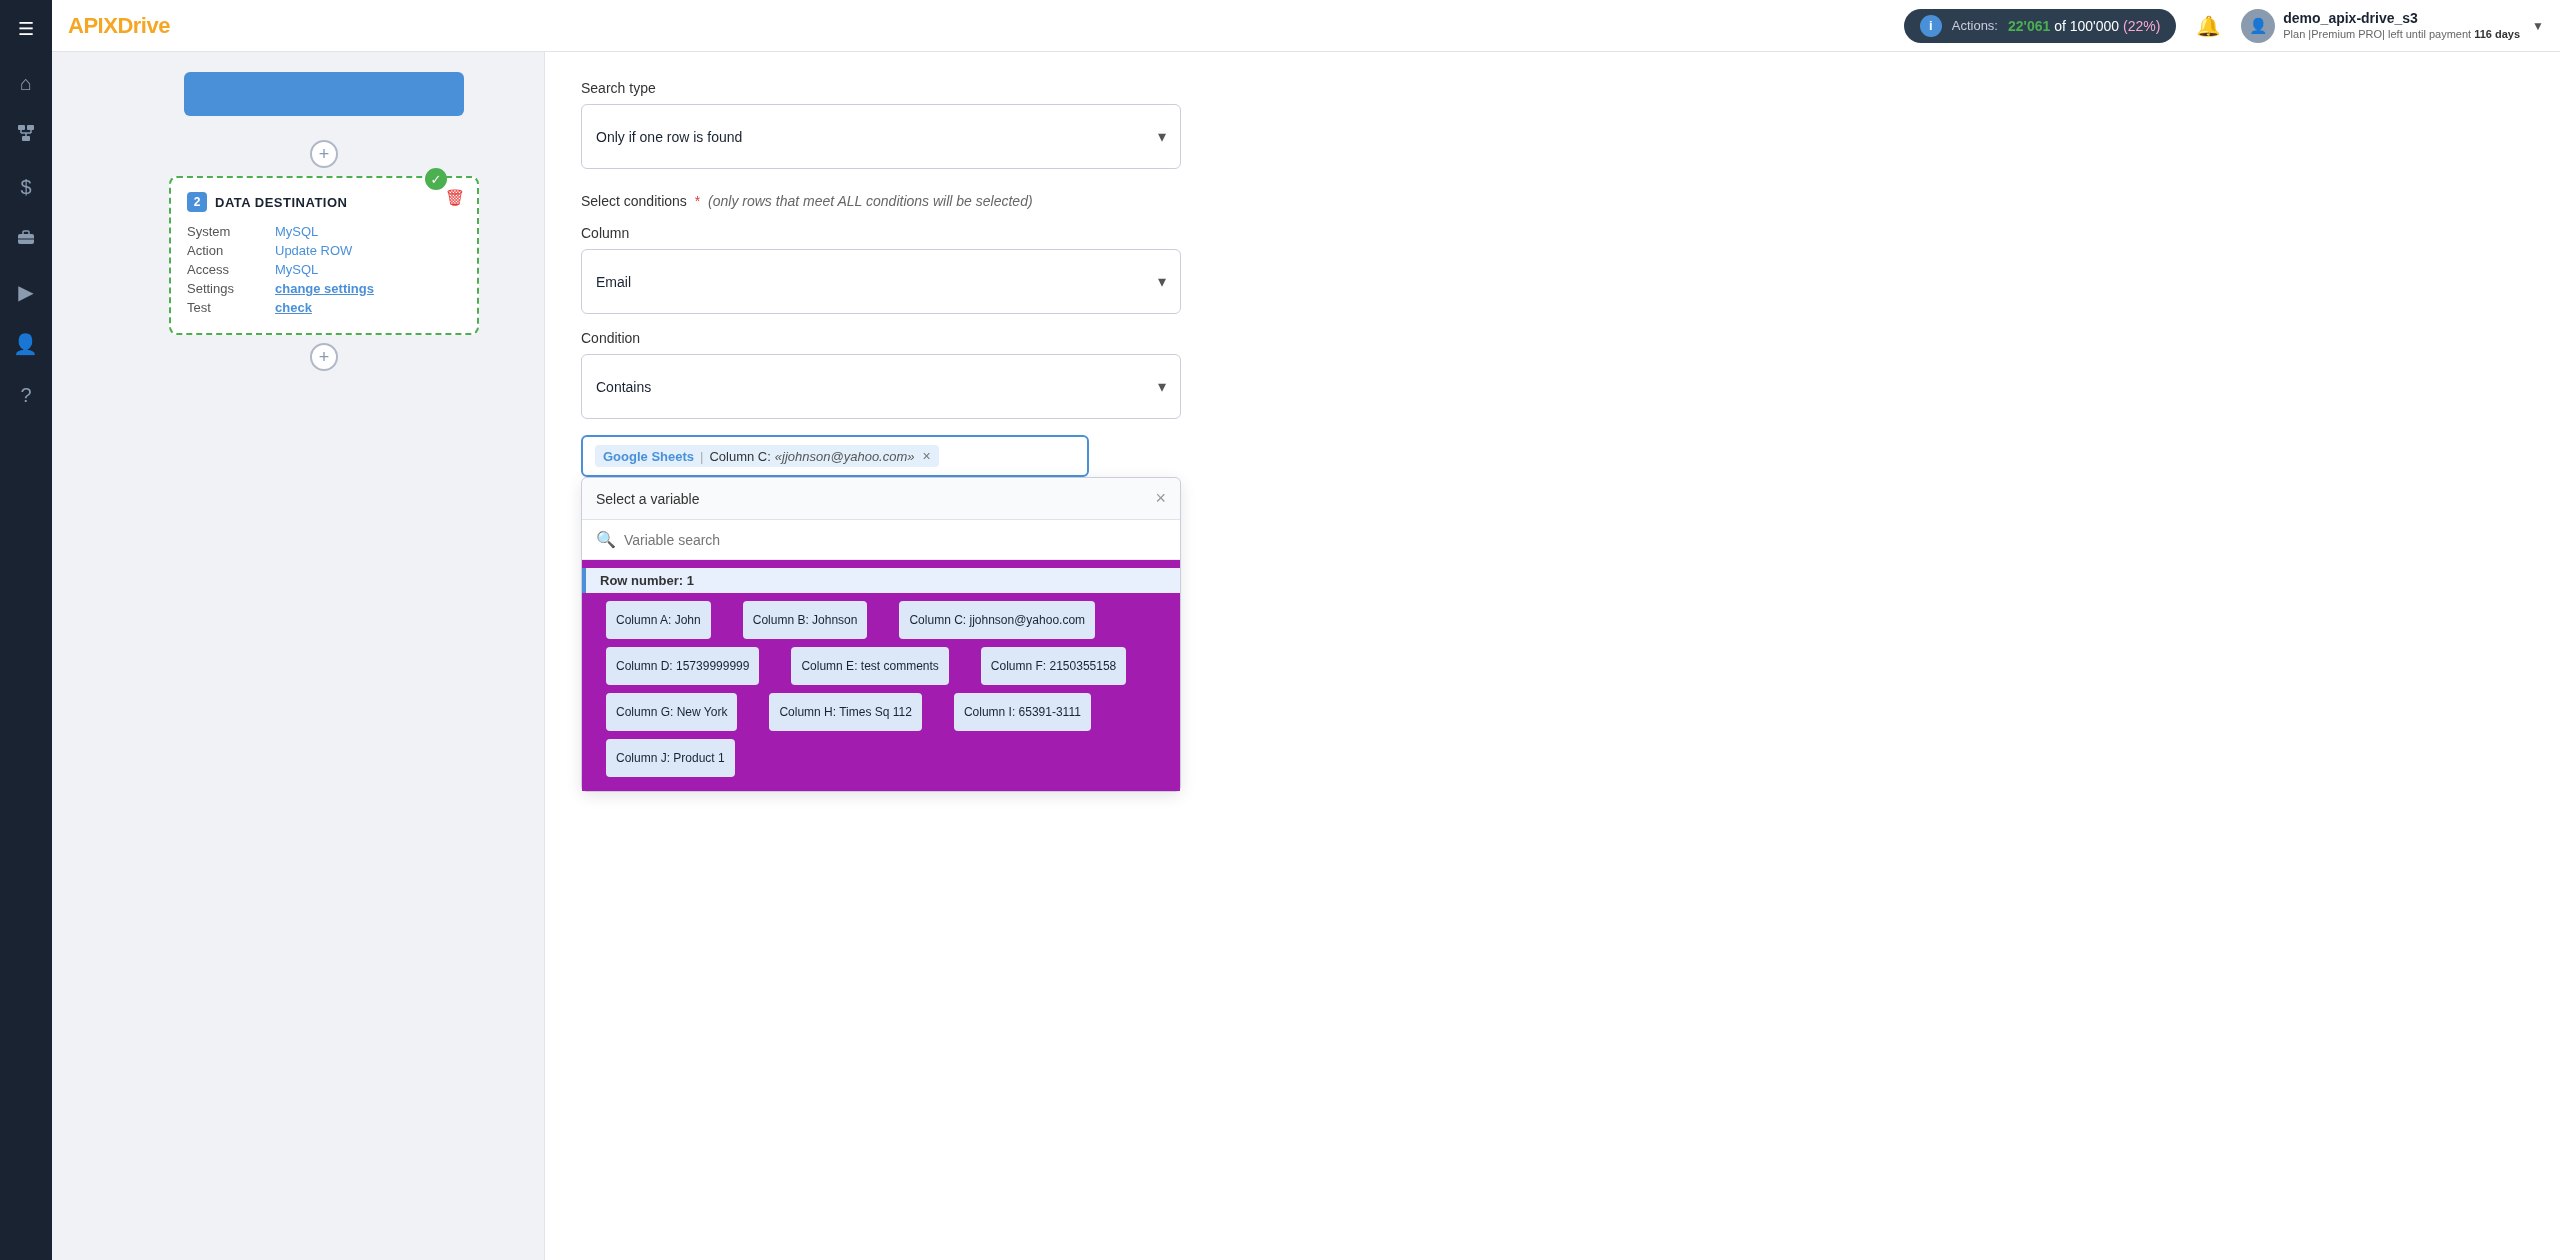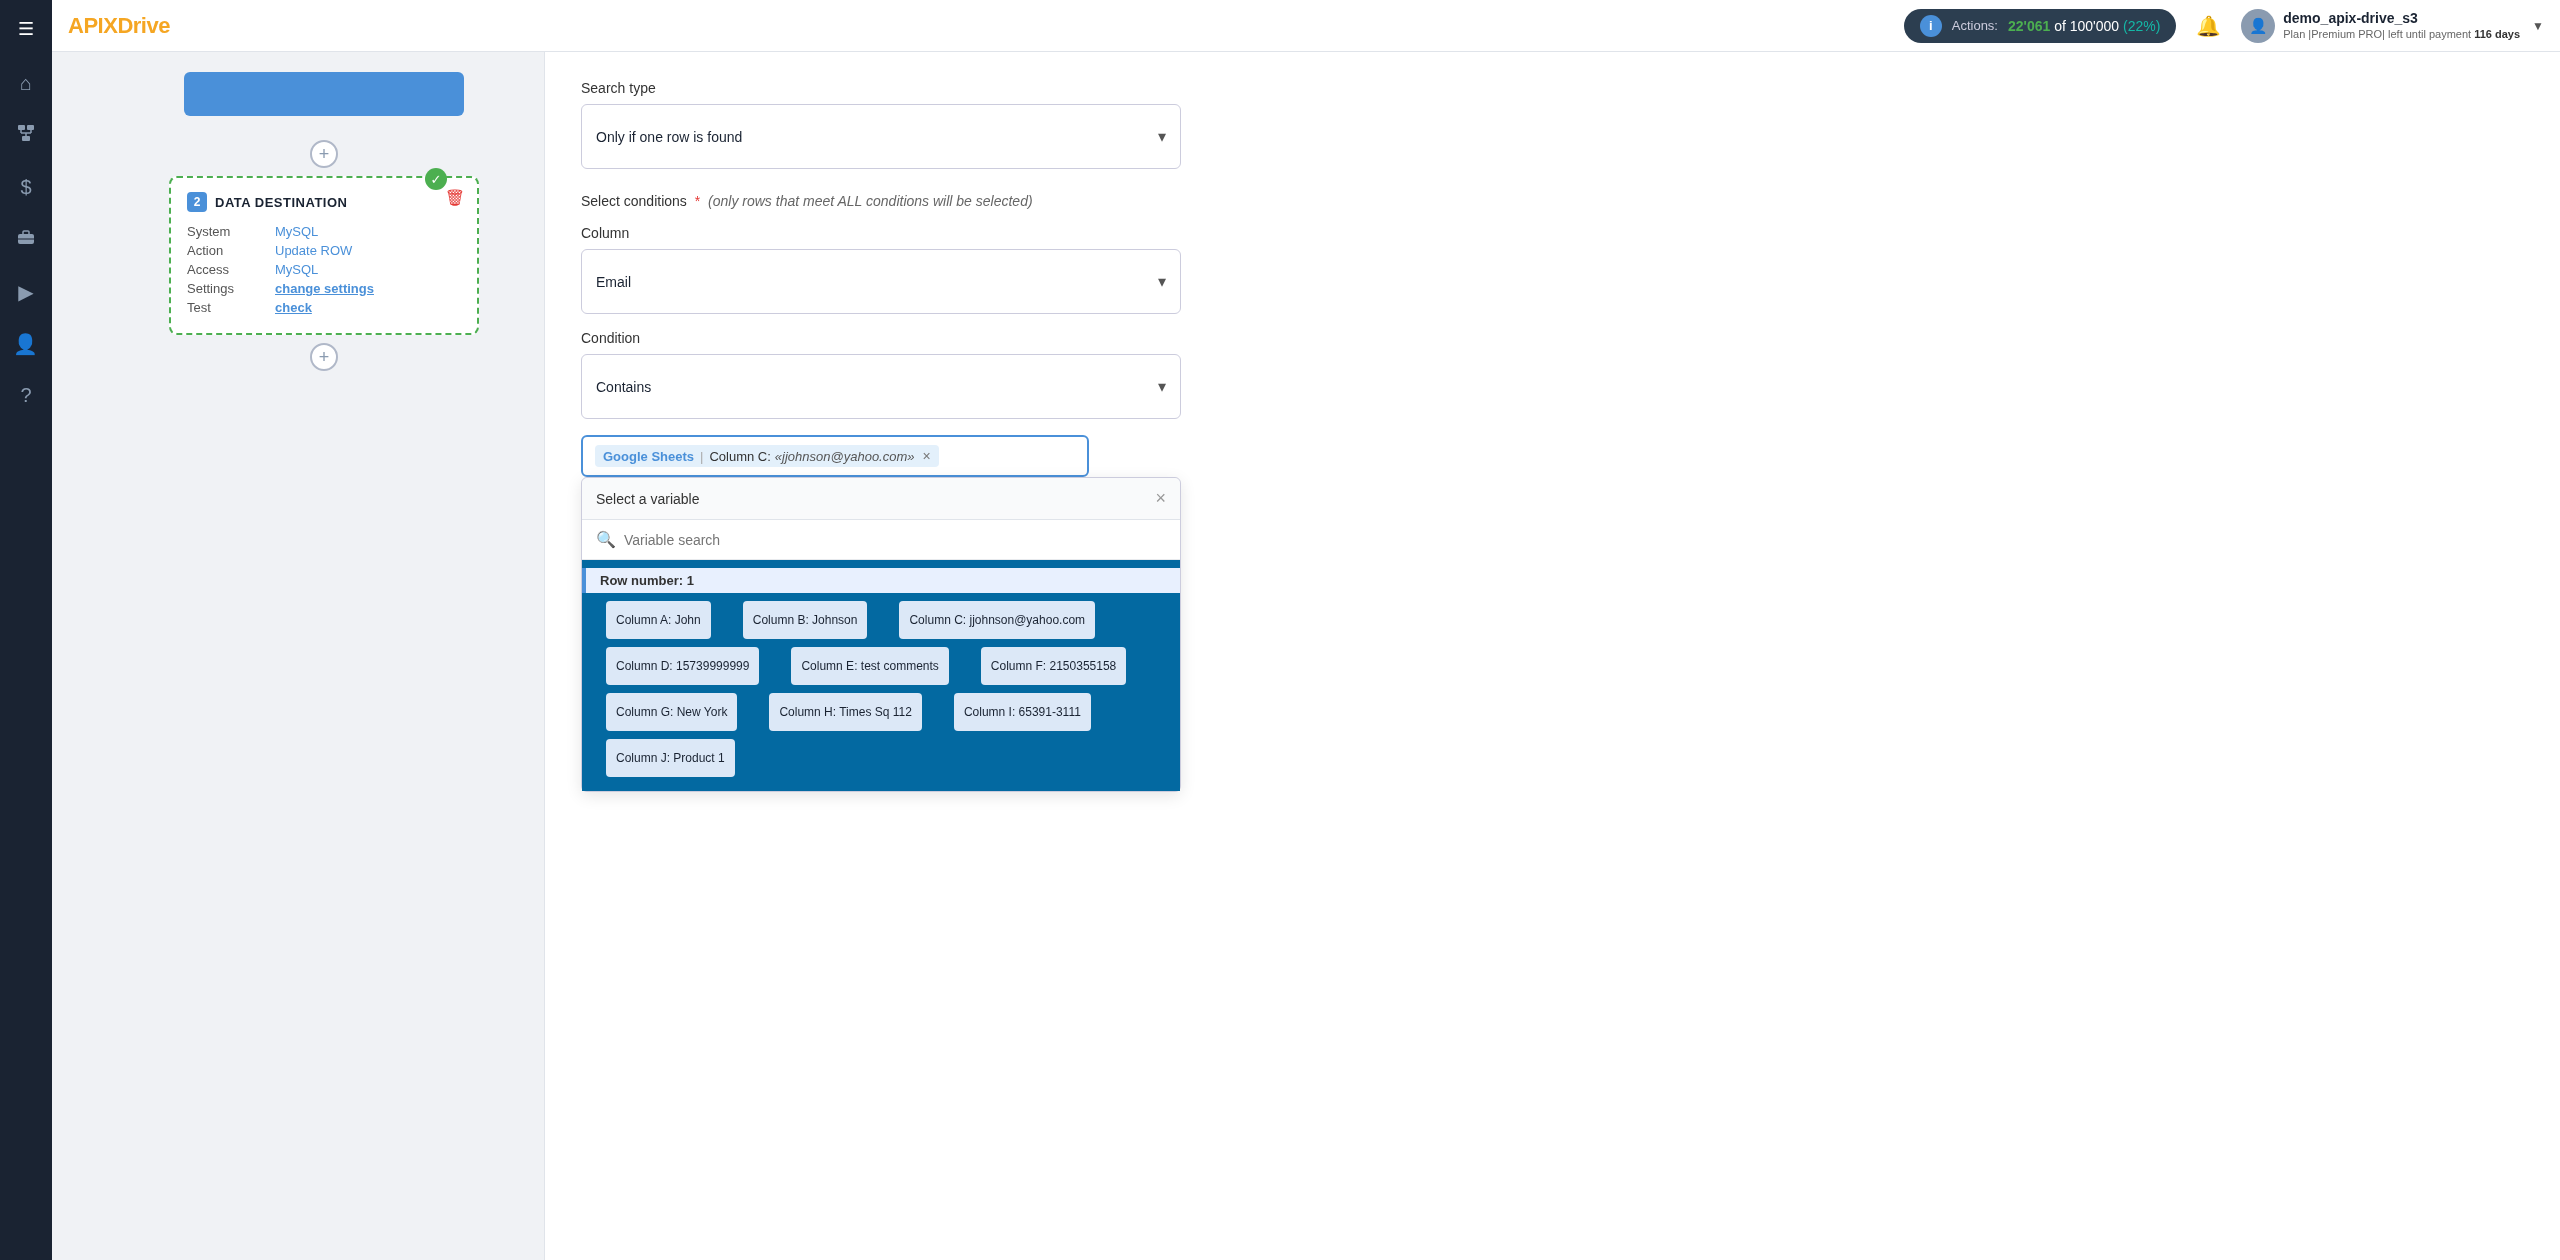--- a/index.html
+++ b/index.html
@@ -72,21 +72,21 @@
       width: 22px; height: 22px;
       background: #4a90d9;
       border-radius: 50%;
       display: flex; align-items: center; justify-content: center;
       font-size: 13px; font-weight: bold; color: #fff;
     }
     .actions-text { font-size: 13px; color: #ccd; }
     .actions-count { font-size: 14px; }
     .actions-count .green { color: #4caf50; font-weight: 600; }
     .actions-count .white { color: #fff; }
-    .actions-count .grey { color: #14b8a6; }
+    .actions-count .grey { color: #f9a8d4; }
 
     .bell-icon {
       font-size: 20px; color: #555; cursor: pointer; padding: 8px;
     }
     .user-area {
       display: flex; align-items: center; gap: 8px; cursor: pointer;
     }
     .user-avatar {
       width: 34px; height: 34px; background: #8a9bb0;
       border-radius: 50%; display: flex; align-items: center; justify-content: center;
@@ -303,21 +303,21 @@
       outline: none;
       font-size: 14px;
       color: #333;
       background: transparent;
       flex: 1;
     }
     .var-search .search-icon { color: #aaa; font-size: 16px; }
 
     .var-list {
       padding: 8px 0;
-      background: #0369a1;
+      background: #a21caf;
       max-height: 260px;
       overflow-y: auto;
     }
 
     .var-section-header {
       background: #e8f0fe;
       border-left: 4px solid #4a90d9;
       padding: 5px 14px;
       font-size: 13px;
       color: #333;

